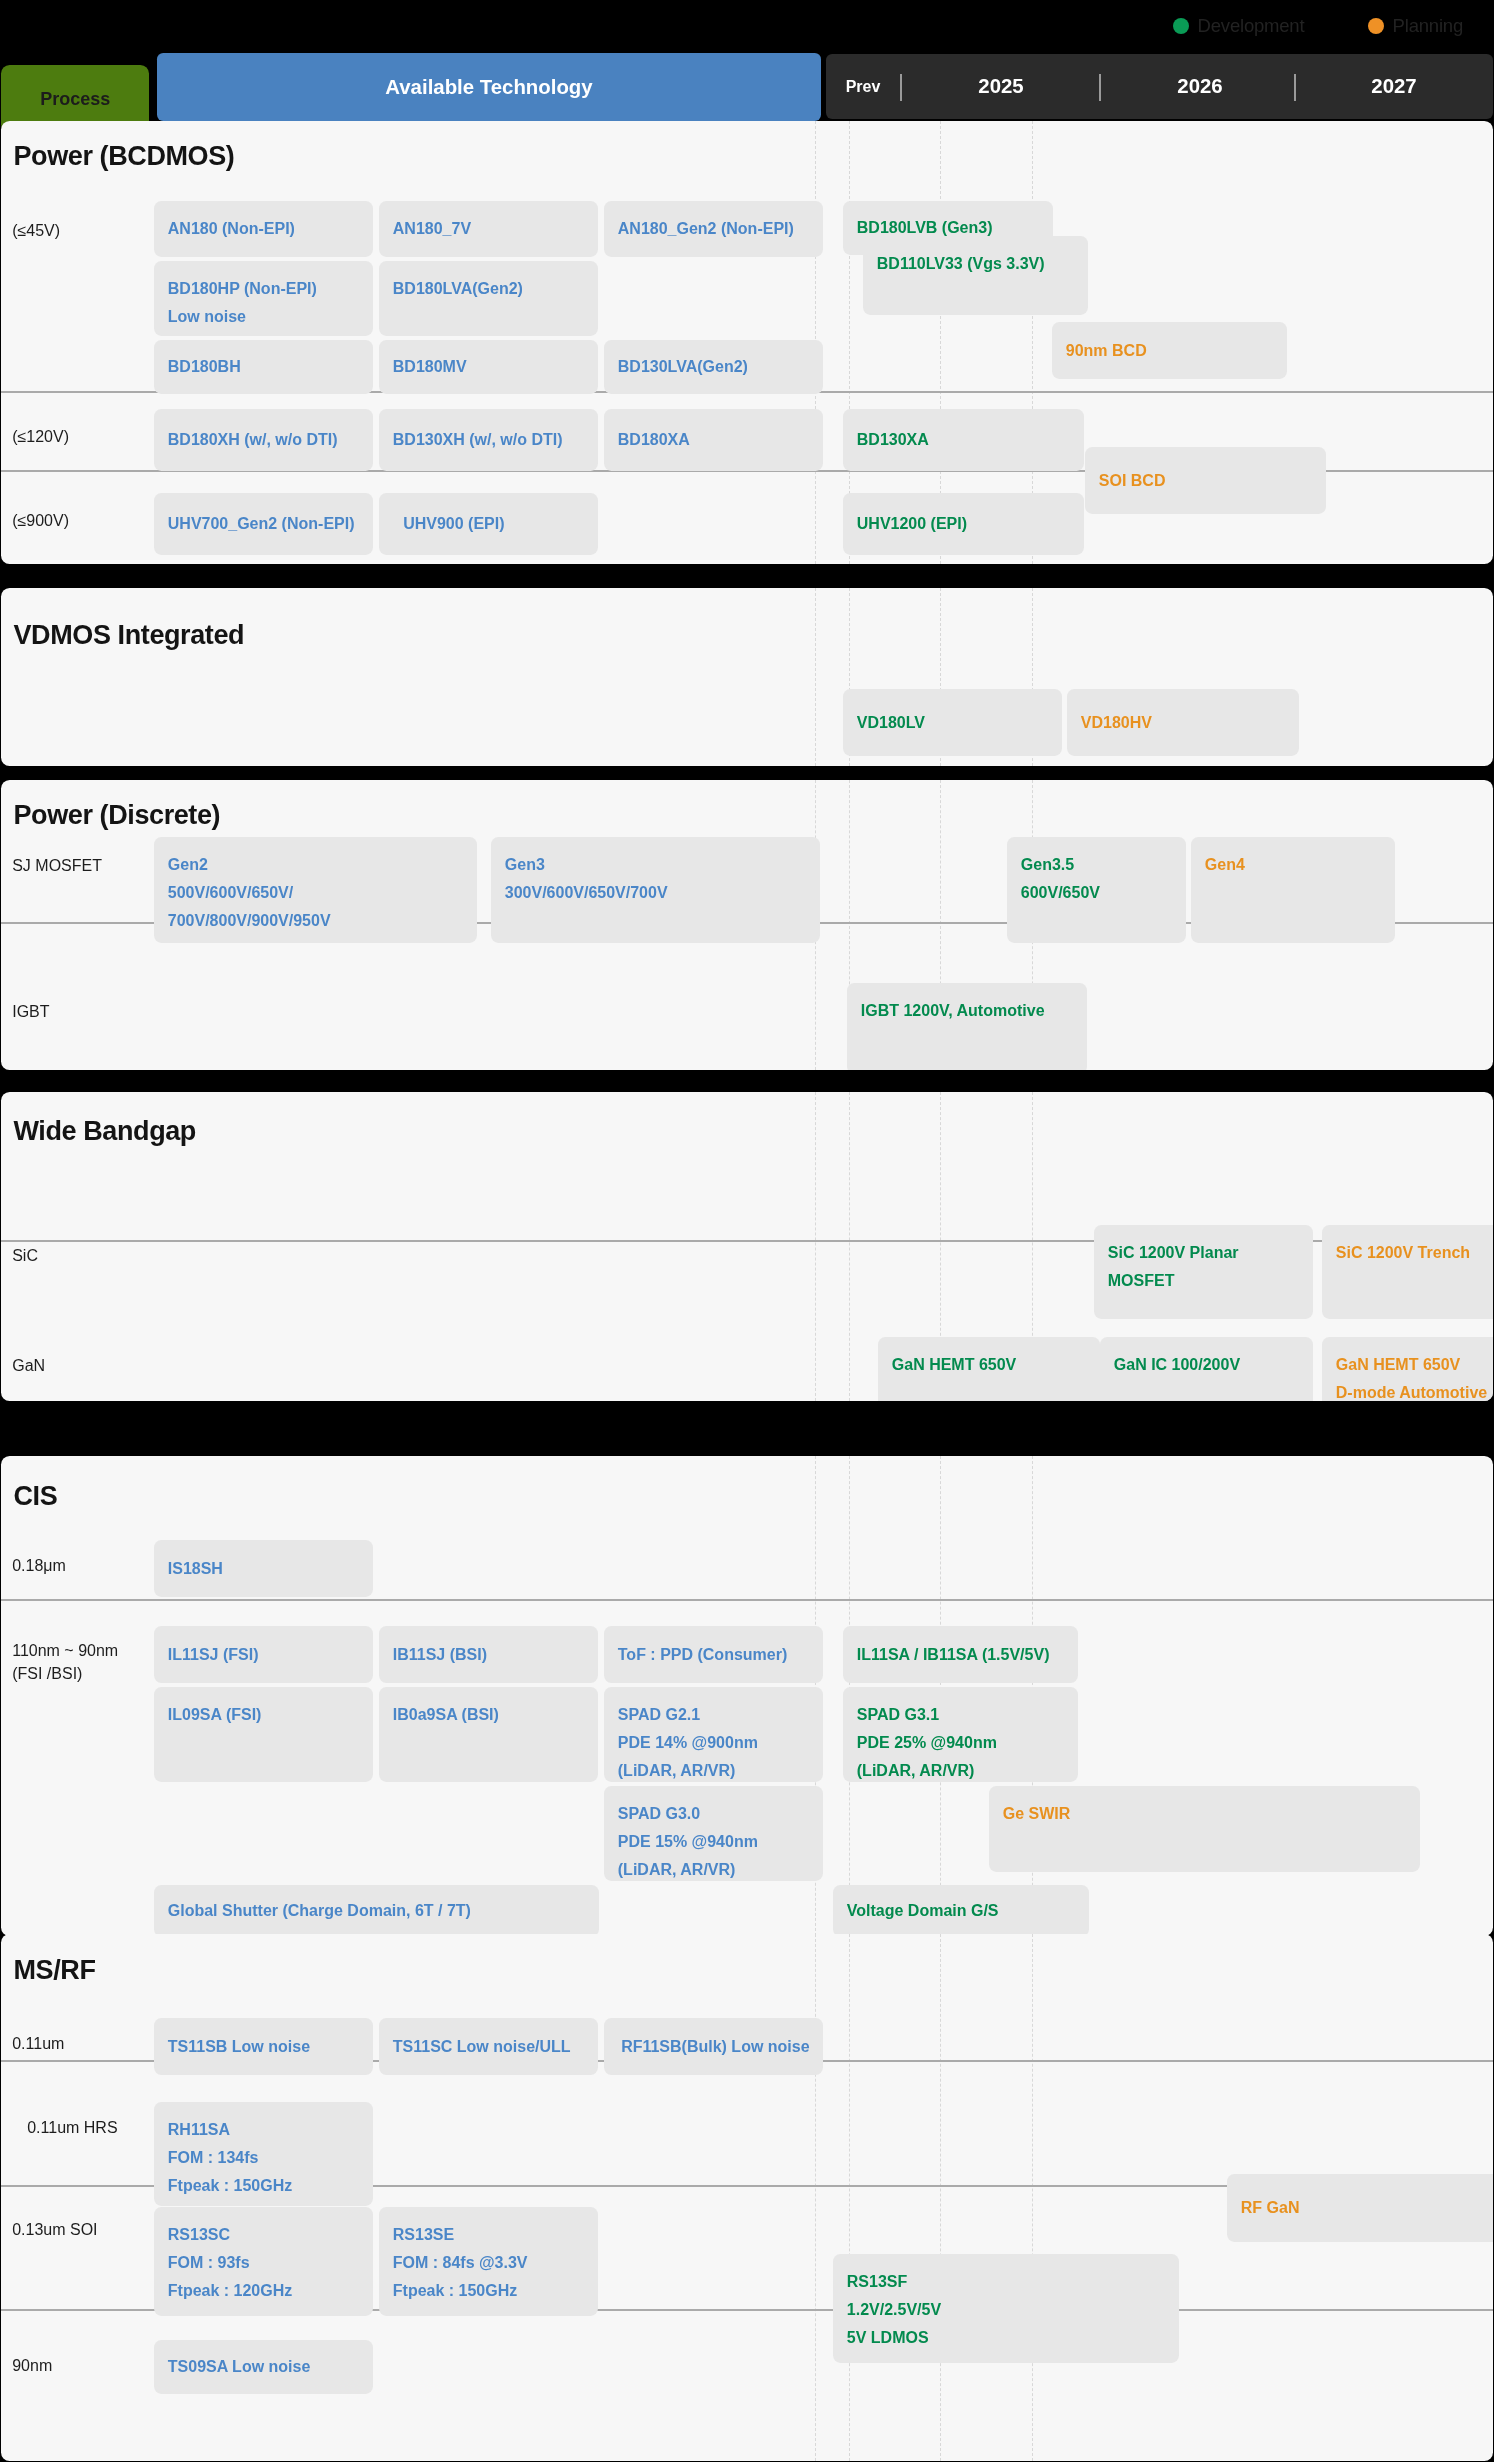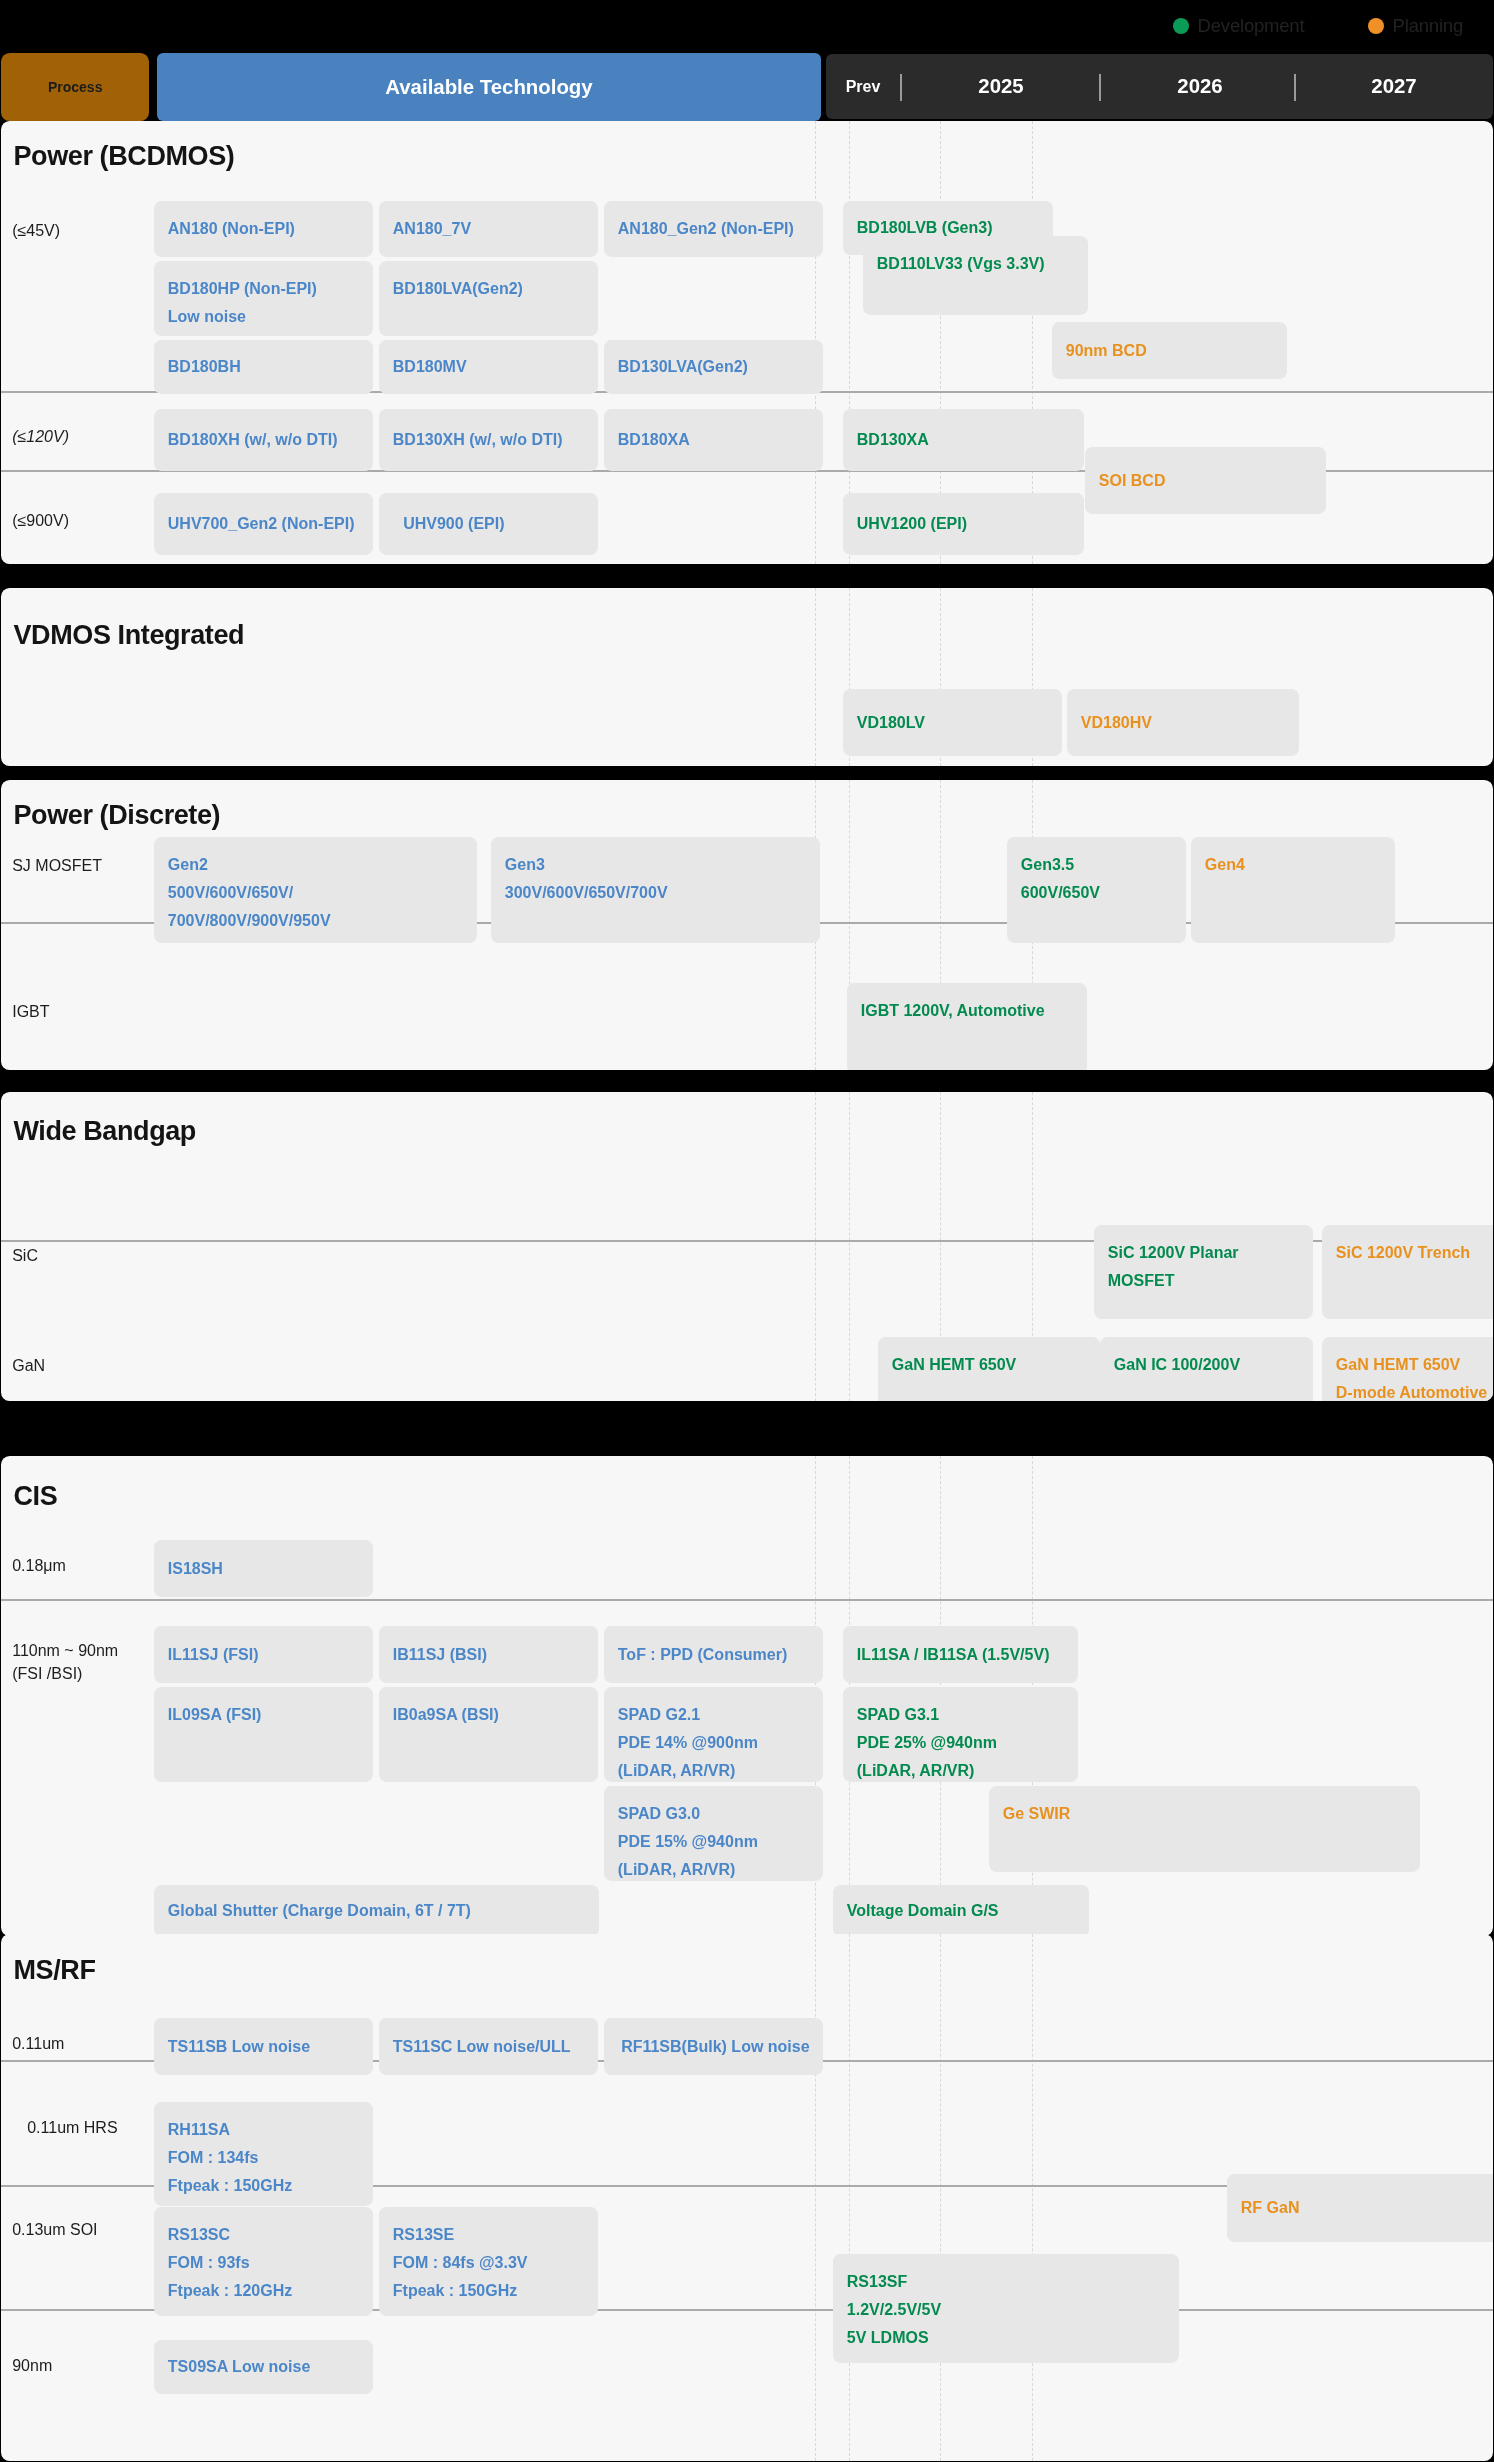--- a/index.html
+++ b/index.html
@@ -12,24 +12,24 @@
 
   
   #legend { position:absolute; top:0; left:0; width:1494px; height:53px; background:#000; }
   .legend-item { position:absolute; top:15px; display:flex; align-items:center; gap:8.6px; }
   .legend-dot { width:16px; height:16px; border-radius:50%; display:block; }
   .legend-label { font-size:18.5px; color:#222; font-weight:400; letter-spacing:-0.2px; }
 
   
   #header { position:absolute; top:53px; left:0; width:1494px; height:68px; background:#000; }
   #process-tab {
-    position:absolute; left:1.2px; top:0; width:148px; height:68px;
-    background:#a16207; border-radius:8.6px;
+    position:absolute; left:1.2px; top:12px; width:148px; height:68px;
+    background:#4d7c0f; border-radius:8.6px;
     display:flex; align-items:center; justify-content:center;
-    font-size:14px; font-weight:bold; color:#1c1c1c;
+    font-size:18px; font-weight:bold; color:#1c1c1c;
   }
   #available-tech {
     position:absolute; left:157px; top:0; width:664px; height:68px;
     background:#4a82c0; border-radius:6.2px;
     display:flex; align-items:center; justify-content:center;
     font-size:20.4px; font-weight:bold; color:#ffffff;
   }
   #year-bar {
     position:absolute; left:826px; top:1.2px; width:667px; height:65px;
     background:#2b2b2b; border-radius:6.2px;text-align:right;
@@ -106,21 +106,21 @@
     <div class="gridline" style="left: 814px; top: 0px; height: 443px;"></div>
     <div class="gridline" style="left: 848px; top: 0px; height: 443px;"></div>
     <div class="gridline" style="left: 939px; top: 0px; height: 443px;"></div>
     <div class="gridline" style="left: 1031px; top: 0px; height: 443px;"></div>
     <div class="panel-title" style="top: 20px;">Power (BCDMOS)</div>
     <div class="rowline" style="top: 270px;"></div>
     <div class="rowline" style="top: 349px;"></div>
     <div class="rowlabel" style="left: 11px; top: 99px;">
       <span style="display: block;">(≤45V)</span>
     </div>
-    <div class="rowlabel" style="left: 11px; top: 305px; font-style: italic;">
+    <div class="rowlabel" style="left: 11px; top: 305px;">
       <span style="display: block;">(≤120V)</span>
     </div>
     <div class="rowlabel" style="left: 11px; top: 389px;">
       <span style="display: block;">(≤900V)</span>
     </div>
     <div class="card avail" style="left: 153px; top: 80px; width: 219px; height: 56px;">
       <span class="ln">AN180 (Non-EPI)</span>
     </div>
     <div class="card avail" style="left: 378px; top: 80px; width: 219px; height: 56px;">
       <span class="ln">AN180_7V</span>

